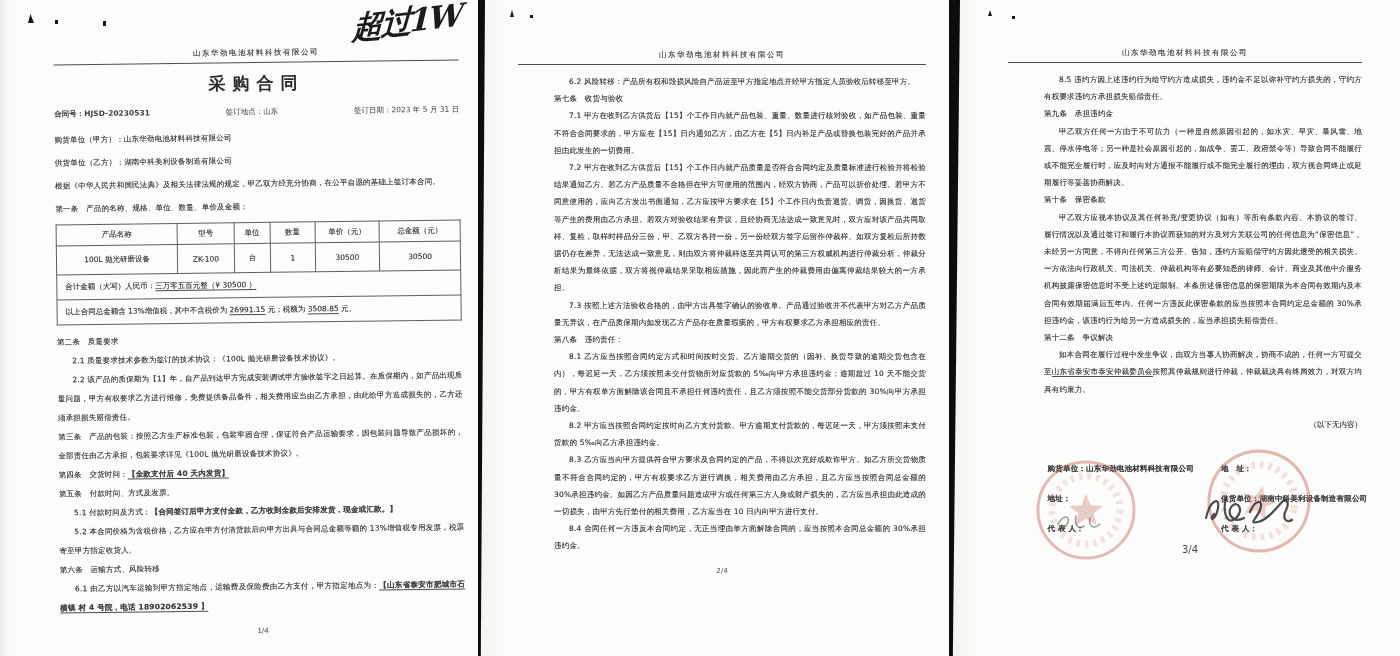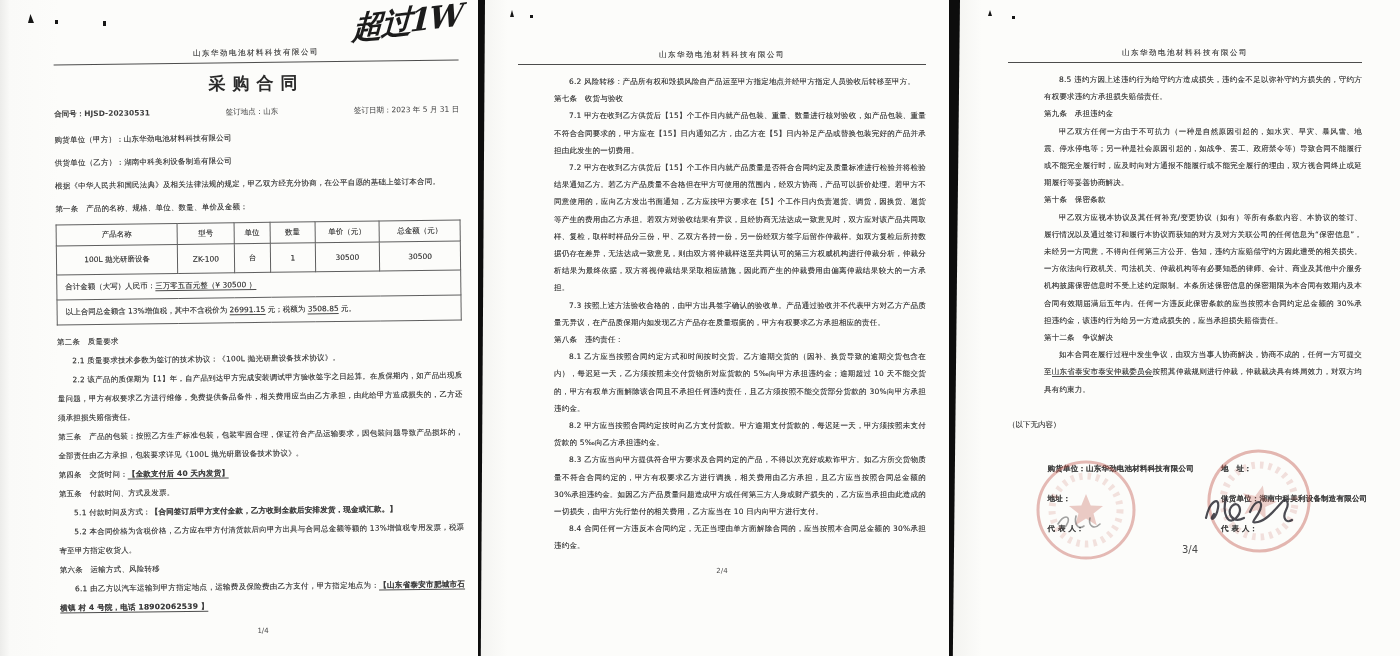--- a/index.html
+++ b/index.html
@@ -45,21 +45,21 @@
   .tbl td.sum{text-align:left;padding:7px 4px 7px 8px;}
   .pageno{text-align:center;font-size:7px;margin-top:12px;color:#4a4a4a;}
   
   .hw-note{position:absolute;left:352px;top:6px;z-index:7;font-size:31px;line-height:1;
     color:#1c1c1c;font-weight:600;font-style:italic;font-family:"DejaVu Serif",serif;
     transform:rotate(-7deg) skewX(-10deg);letter-spacing:-2px;}
   
   .sigrow{display:flex;justify-content:center;margin-top:24px;font-weight:bold;}
   .sigcol{width:49%;}
   .sigcol p{line-height:30px;white-space:nowrap;}
-  .no-content{text-align:left;font-size:7.5px;margin-top:22px;
+  .no-content{text-align:right;font-size:7.5px;margin-top:22px;
     text-shadow:0 0 0.6px rgba(90,90,90,.75);}
   .stamp{position:absolute;z-index:3;}
   .scrawl{position:absolute;z-index:4;}
   .p3no{position:absolute;left:230px;top:544px;font-size:10px;color:#4a4a4a;z-index:4;}
 </style>
 </head>
 <body>
 
 <div class="canvas">
 

